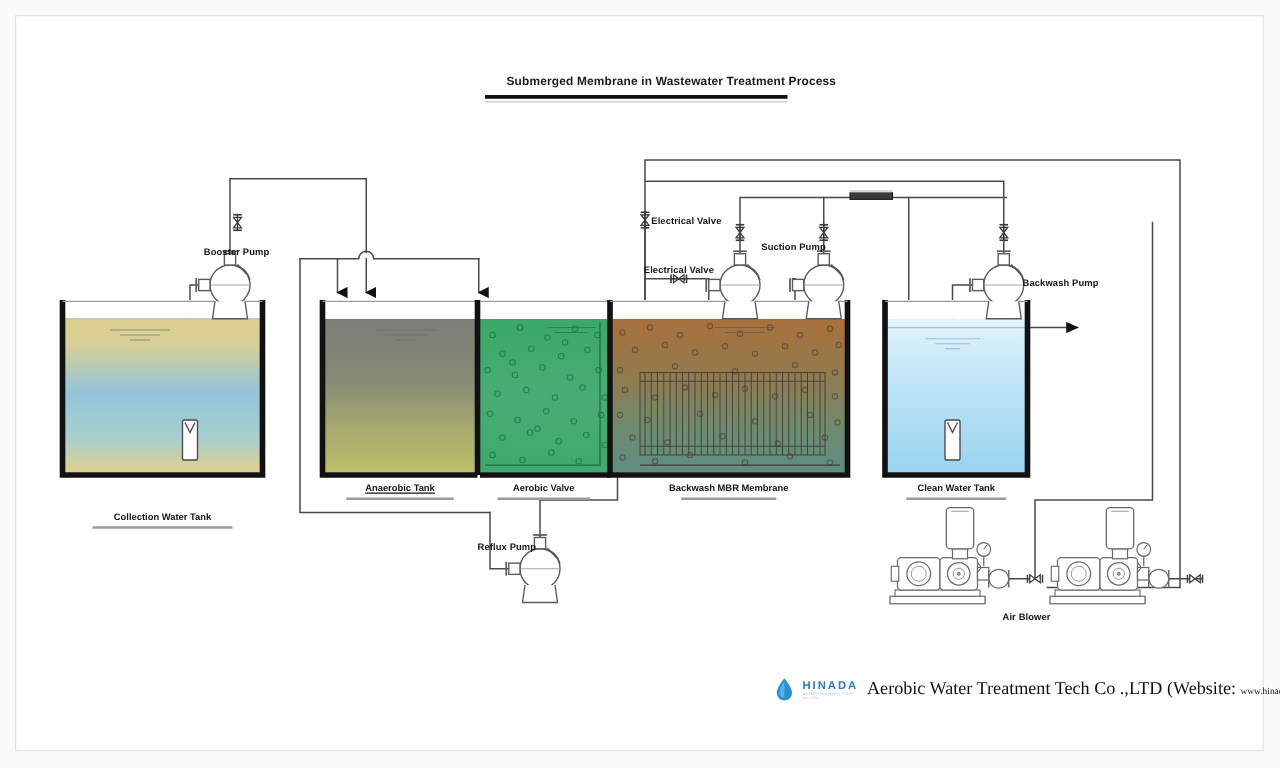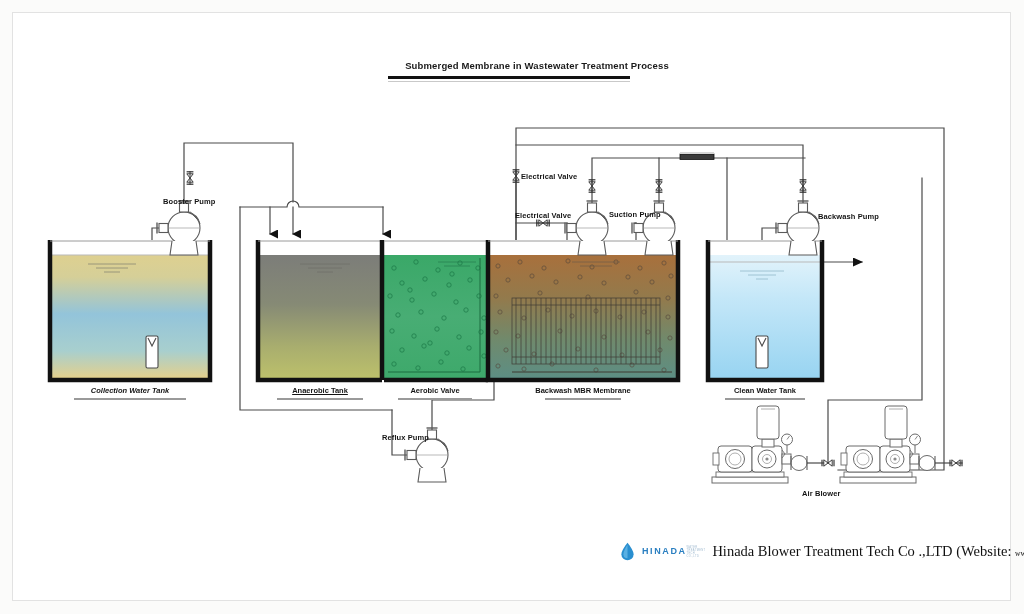--- a/index.html
+++ b/index.html
@@ -30,21 +30,21 @@
     position:absolute;left:0;top:60px;width:1024px;text-align:center;
     font-size:9.5px;font-weight:bold;color:#1a1a1a;letter-spacing:.15px;padding-left:25px;
   }
   #titlerule{position:absolute;left:388px;top:76px;width:242px;}
   #titlerule .r1{height:2.6px;background:#111;}
   #titlerule .r2{height:1.4px;background:#c9c9c9;margin-top:2px;}
   #footer{
     position:absolute;left:620px;top:536px;height:30px;
     display:flex;align-items:center;gap:7px;
   }
-  #footer .logotext{display:flex;flex-direction:row;justify-content:center;align-items:center;}
+  #footer .logotext{display:flex;flex-direction:column;justify-content:center;}
   #footer .hinada{
     font-size:9px;font-weight:bold;color:#2a7fc1;letter-spacing:1.6px;
     font-family:"Liberation Sans",sans-serif;
   }
   #footer .sub{font-size:2.6px;color:#9fb9cf;letter-spacing:.35px;margin-top:1px;}
   #footer .company{
     font-family:"Liberation Serif","DejaVu Serif",serif;
     font-size:14.5px;color:#111;white-space:nowrap;
   }
   #footer .site{font-size:7.5px;}
@@ -447,27 +447,27 @@
         <use href="#blowerSym"></use>
       </g>
     <g transform="translate(840,420)">
         <use href="#blowerSym"></use>
       </g>
   </g>
 </svg>
 
 <div class="lbl" style="left:140px;top:198px;margin-left:23px;">Booster Pump</div>
 <div class="lbl" style="left:382px;top:434px;">Reflux Pump</div>
-<div class="lbl" style="left:609px;top:211px;">Suction Pump</div>
-<div class="lbl" style="left:818px;top:213px;">Backwash Pump</div>
+<div class="lbl" style="left:609px;top:194px;">Suction Pump</div>
+<div class="lbl" style="left:818px;top:223px;">Backwash Pump</div>
 <div class="lbl" style="left:521px;top:173px;">Electrical Valve</div>
 <div class="lbl" style="left:515px;top:212px;">Electrical Valve</div>
 <div class="lbl" style="left:802px;top:490px;">Air Blower</div>
 
-<div class="tanklbl" style="left:50px;top:386px;width:160px;font-style:italic;">
+<div class="tanklbl" style="left:50px;top:409px;width:160px;">
   <span>Collection Water Tank</span>
   <span class="rule"></span>
 </div>
 <div class="tanklbl" style="left:258px;top:386px;width:124px;text-decoration:underline;">
   <span>Anaerobic Tank</span>
   <span class="rule"></span>
 </div>
 <div class="tanklbl" style="left:382px;top:386px;width:106px;">
   <span>Aerobic Valve</span>
   <span class="rule"></span>
@@ -484,16 +484,16 @@
 <div id="footer">
   <svg class="drop" viewBox="0 0 22 28">
     <path d="M11 1 C11 1 2 12 2 18 A9 9 0 0 0 20 18 C20 12 11 1 11 1 Z" fill="#2a8fd0"></path>
     <path d="M11 4 C11 4 5 13 5 18 A6 6 0 0 0 11 24 Z" fill="#63b6e6" opacity=".85"></path>
   </svg>
   <div class="logotext">
     <div class="hinada">HINADA</div>
     <div class="sub">WATER TREATMENT TECH CO.,LTD</div>
   </div>
   <div class="company">
-    <span>Hinada Blower Treatment  Tech Co .,LTD</span>
+    <span>Aerobic Water Treatment  Tech Co .,LTD</span>
     <span>(Website: </span><span class="site">www.hinada.com</span>
   </div>
 </div>
 
 </body></html>

